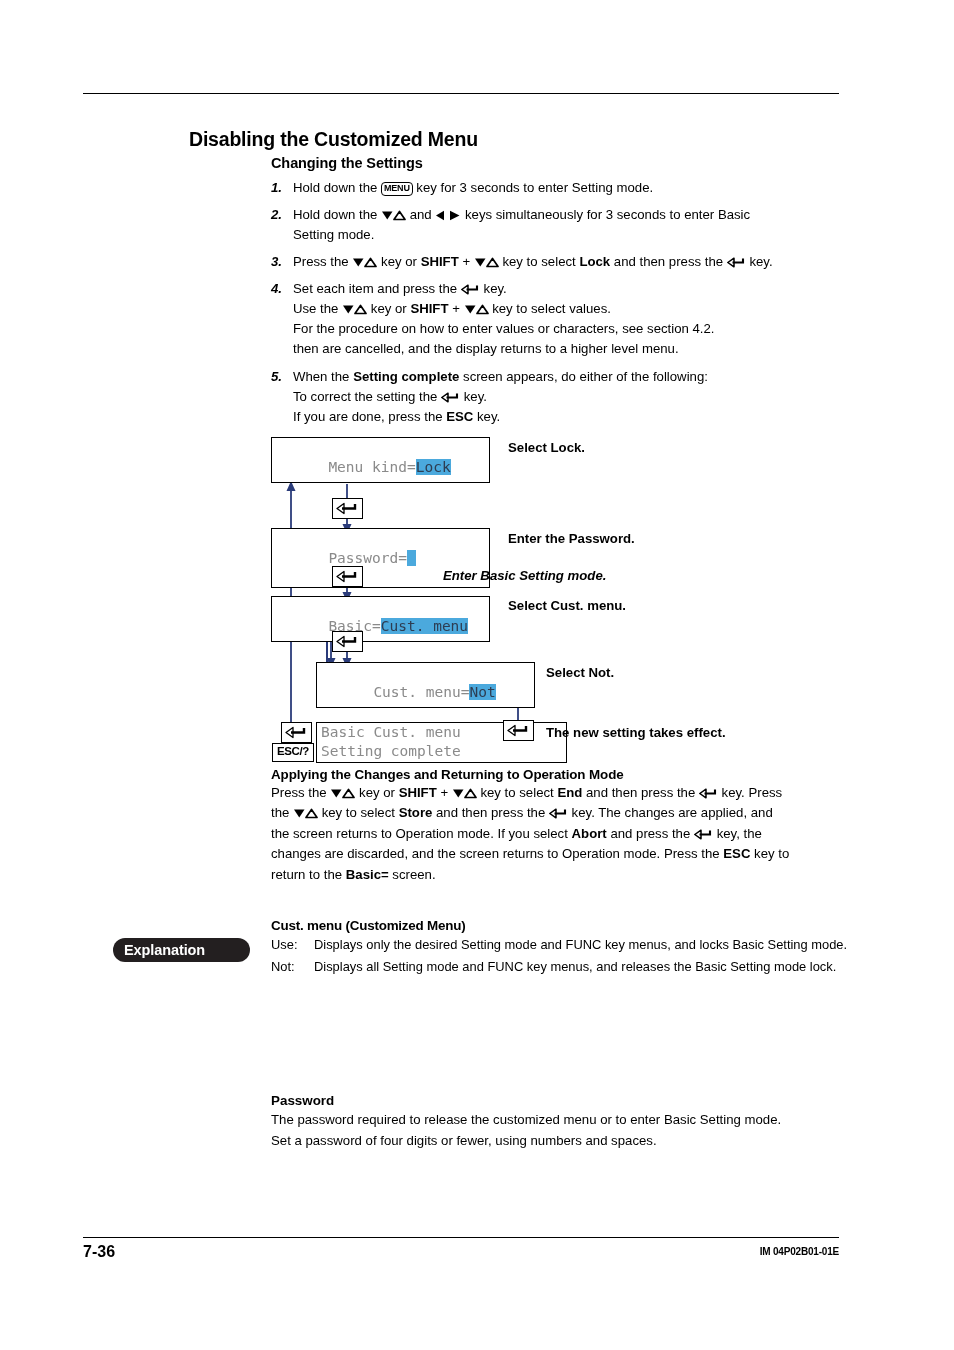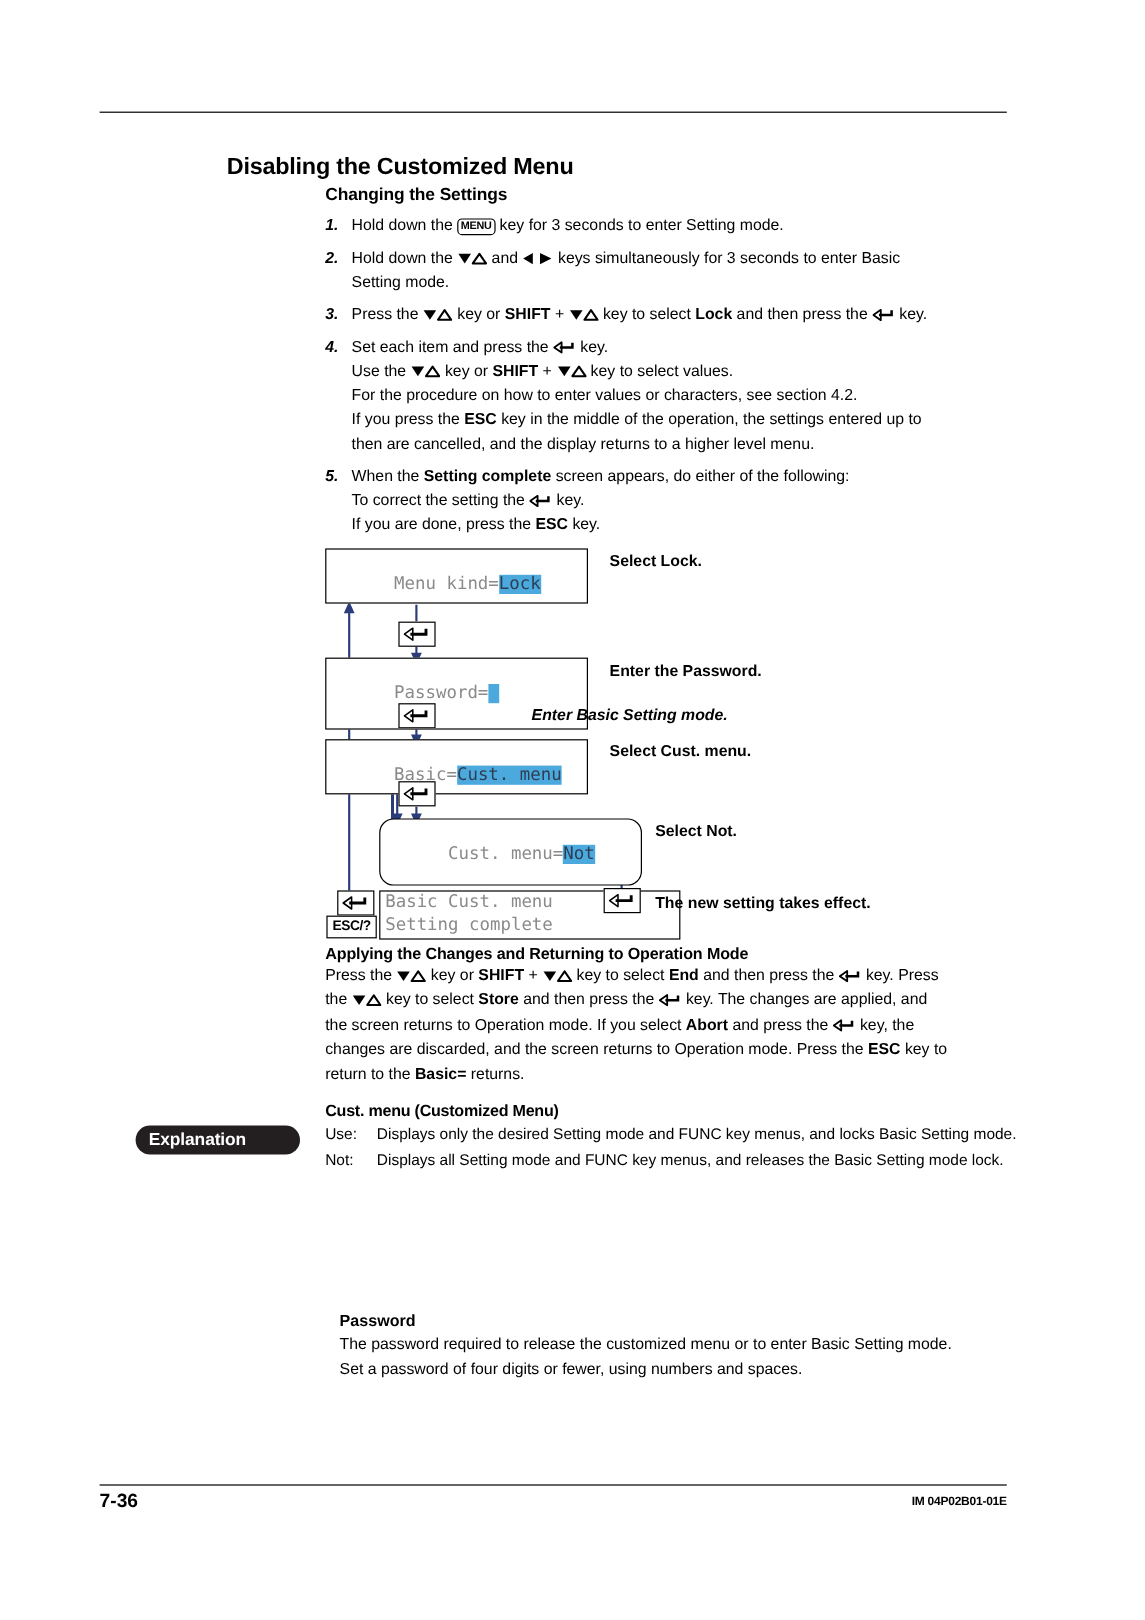--- a/index.html
+++ b/index.html
@@ -210,21 +210,21 @@
     display: flex;
     font-size: 12.9px;
     line-height: 1.62;
     margin-bottom: 1px;
   }
   .defterm { width: 43px; flex: 0 0 43px; }
   .defdesc { flex: 1 1 auto; }
 
   .pw-block {
     position: absolute;
-    left: 283px;
+    left: 271px;
     top: 1093px;
     width: 580px;
   }
   .pw-title {
     font-size: 13.4px;
     font-weight: bold;
     margin-bottom: 1px;
   }
   .pw-line {
     font-size: 13.2px;
@@ -310,21 +310,20 @@
                 <path d="M5.5,5.5 L16,5.5 L16,1.6" fill="none" stroke="#000" stroke-width="2.1"></path>
               </svg></span><span> key.</span></span>
           <span class="step-line"><span>Use the </span><span class="gl"><svg width="25" height="11" viewBox="0 0 25 11">
                 <polygon points="1,1.5 11.5,1.5 6.25,9.5" fill="#000"></polygon>
                 <polygon points="18.5,1.5 24,9.5 13,9.5" fill="none" stroke="#000" stroke-width="1.7" stroke-linejoin="round"></polygon>
               </svg></span><span> key or </span><b>SHIFT</b><span> + </span><span class="gl"><svg width="25" height="11" viewBox="0 0 25 11">
                 <polygon points="1,1.5 11.5,1.5 6.25,9.5" fill="#000"></polygon>
                 <polygon points="18.5,1.5 24,9.5 13,9.5" fill="none" stroke="#000" stroke-width="1.7" stroke-linejoin="round"></polygon>
               </svg></span><span> key to select values.</span></span>
           <span class="step-line"><span>For the procedure on how to enter values or characters, see section 4.2.</span></span>
-          <span class="step-line"><span>If you press the </span><b>ESC</b><span> key in the middle of the operation, the settings entered up to</span></span>
           <span class="step-line"><span>then are cancelled, and the display returns to a higher level menu.</span></span>
         </div>
       </div>
       <div class="step">
         <div class="step-num">5.</div>
         <div class="step-body">
           <span class="step-line"><span>When the </span><b>Setting complete</b><span> screen appears, do either of the following:</span></span>
           <span class="step-line"><span>To correct the setting the </span><span class="gl"><svg width="19" height="11" viewBox="0 0 19 11">
                 <polygon points="0.8,5.5 7,1.2 7,9.8" fill="none" stroke="#000" stroke-width="1.5" stroke-linejoin="round"></polygon>
                 <path d="M5.5,5.5 L16,5.5 L16,1.6" fill="none" stroke="#000" stroke-width="2.1"></path>
@@ -448,21 +447,21 @@
     </div>
     <div class="note" style="left:237px; top:161px;">Select Cust. menu.</div>
 
     <div class="keybox" style="left:61px; top:194px; width:31px; height:21px;">
       <svg width="23" height="13" viewBox="0 0 23 13">
         <polygon points="1,6.5 8,1.5 8,11.5" fill="#fff" stroke="#000" stroke-width="1.3" stroke-linejoin="round"></polygon>
         <path d="M6,6.5 L19,6.5 L19,2" fill="none" stroke="#000" stroke-width="2.4"></path>
       </svg>
     </div>
 
-    <div class="lcd" style="left:45px; top:225px; width:219px; height:56px;border-radius:12px;">
+    <div class="lcd" style="left:45px; top:225px; width:219px; height:46px;">
       <span>Cust. menu=</span><span class="hl">Not</span>
     </div>
     <div class="note" style="left:275px; top:228px;">Select Not.</div>
 
     <div class="keybox" style="left:232px; top:283px; width:31px; height:21px;">
       <svg width="23" height="13" viewBox="0 0 23 13">
         <polygon points="1,6.5 8,1.5 8,11.5" fill="#fff" stroke="#000" stroke-width="1.3" stroke-linejoin="round"></polygon>
         <path d="M6,6.5 L19,6.5 L19,2" fill="none" stroke="#000" stroke-width="2.4"></path>
       </svg>
     </div>
@@ -499,21 +498,21 @@
             <polygon points="18.5,1.5 24,9.5 13,9.5" fill="none" stroke="#000" stroke-width="1.7" stroke-linejoin="round"></polygon>
           </svg></span><span> key to select </span><b>Store</b><span> and then press the </span><span class="gl"><svg width="19" height="11" viewBox="0 0 19 11">
             <polygon points="0.8,5.5 7,1.2 7,9.8" fill="none" stroke="#000" stroke-width="1.5" stroke-linejoin="round"></polygon>
             <path d="M5.5,5.5 L16,5.5 L16,1.6" fill="none" stroke="#000" stroke-width="2.1"></path>
           </svg></span><span> key. The changes are applied, and</span></div>
       <div><span>the screen returns to Operation mode. If you select </span><b>Abort</b><span> and press the </span><span class="gl"><svg width="19" height="11" viewBox="0 0 19 11">
             <polygon points="0.8,5.5 7,1.2 7,9.8" fill="none" stroke="#000" stroke-width="1.5" stroke-linejoin="round"></polygon>
             <path d="M5.5,5.5 L16,5.5 L16,1.6" fill="none" stroke="#000" stroke-width="2.1"></path>
           </svg></span><span> key, the</span></div>
       <div><span>changes are discarded, and the screen returns to Operation mode. Press the </span><b>ESC</b><span> key to</span></div>
-      <div><span>return to the </span><b>Basic=</b><span> returns.</span></div>
+      <div><span>return to the </span><b>Basic=</b><span> screen.</span></div>
     </div>
 
 </div>
 
 <div class="expl-tag">Explanation</div>
 
 <div class="expl-body">
   <div class="expl-title">Cust. menu (Customized Menu)</div>
   <div class="defrow">
     <div class="defterm">Use:</div>

